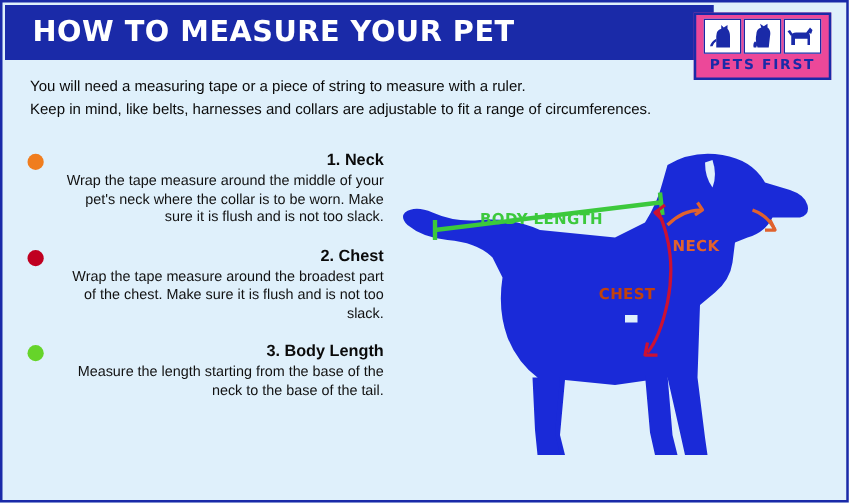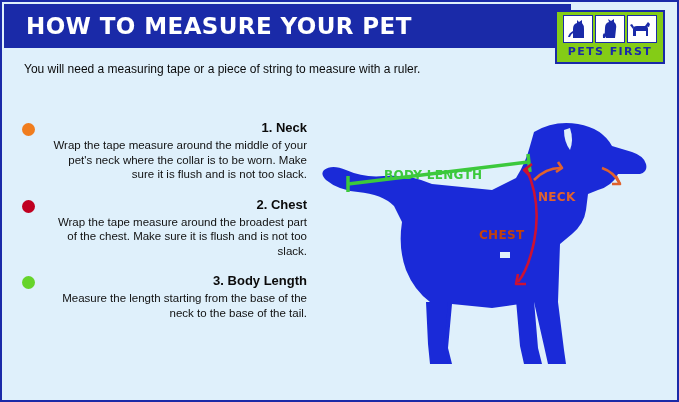--- a/index.html
+++ b/index.html
@@ -41,21 +41,21 @@
     font-family: "DejaVu Sans", sans-serif;
     white-space: nowrap;
   }
   
   .brand {
     position: absolute;
     right: 12px;
     top: 8px;
     width: 110px;
     height: 54px;
-    background: #84cc16;
+    background: #ec4899;
     border: 2px solid #1a2aa8;
     box-sizing: border-box;
     display: flex;
     flex-direction: column;
     align-items: center;
     justify-content: flex-start;
     padding-top: 3px;
   }
   .brand-pets {
     display: flex;
@@ -169,20 +169,21 @@
           <path d="M5 20 L5 13 Q5 10 9 10 L17 10 Q20 10 20 13 L20 20 L18 20 L18 15 L8 15 L8 20 Z M17 10 L20 6 L22 8 L21 11 Z" fill="#1a2aa8"></path>
           <path d="M5 13 L2 9 L4 8 L6 11 Z" fill="#1a2aa8"></path>
         </svg>
       </div>
     </div>
     <div class="brand-name">PETS FIRST</div>
   </div>
 
   <div class="intro">
     <div>You will need a measuring tape or a piece of string to measure with a ruler.</div>
+    <div>Keep in mind, like belts, harnesses and collars are adjustable to fit a range of circumferences.</div>
   </div>
 
   <div class="steps">
     <div class="step">
       <span class="bullet" style="background:#f07d1e"></span>
       <div class="step-title">1. Neck</div>
       <div class="step-body">Wrap the tape measure around the middle of your pet's neck where the collar is to be worn. Make sure it is flush and is not too slack.</div>
     </div>
     <div class="step">
       <span class="bullet" style="background:#c00020"></span>

